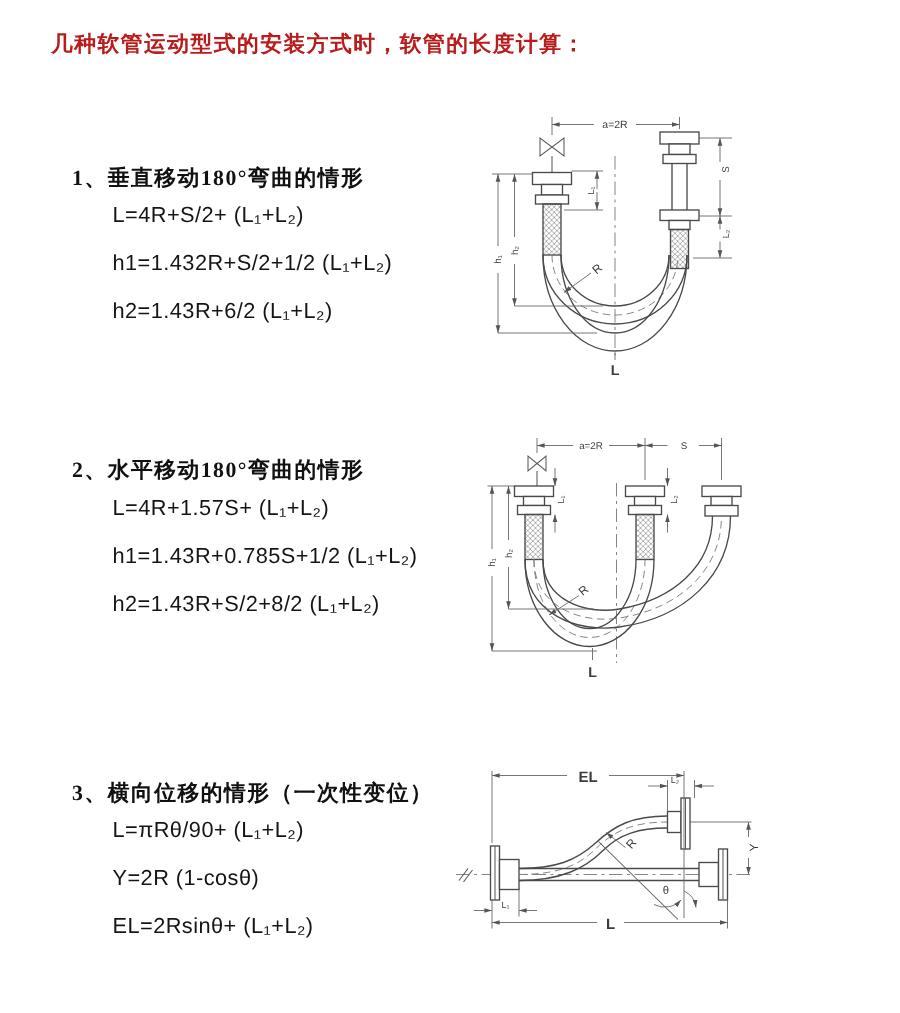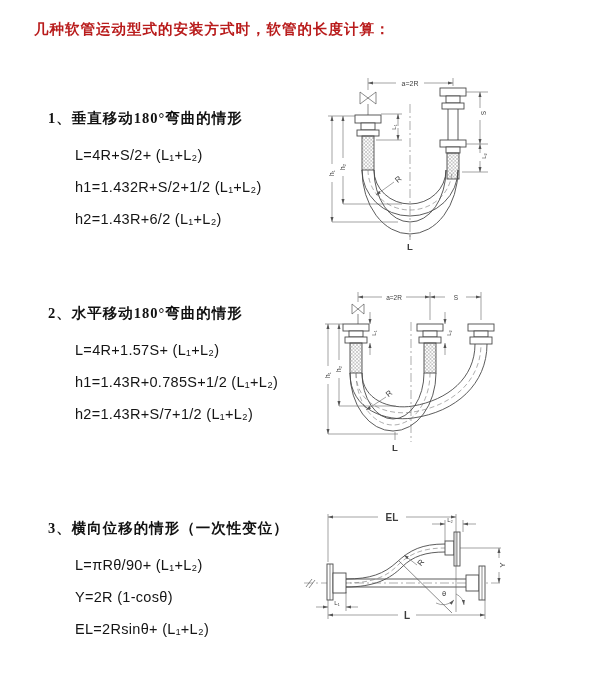--- a/index.html
+++ b/index.html
@@ -7,21 +7,21 @@
     width:600px; height:675px; background:#ffffff; position:relative;
     font-family:"Liberation Sans","DejaVu Sans",sans-serif; color:#1c1c1c;
     overflow:hidden;
   }
   .doc-title {
     position:absolute; left:34px; top:20px;
     font-size:14.5px; font-weight:bold; letter-spacing:1px; color:#b91c1c;
   }
   .sec { position:absolute; left:48px; }
   .sec-heading { font-size:14.5px; font-weight:bold; letter-spacing:1px; color:#111;font-family:Liberation Serif, serif; }
-  .formulas { margin-left:27px; margin-top:11px; }
+  .formulas { margin-left:27px; margin-top:0; }
   .formula { font-size:14.5px; line-height:32px; color:#151515; letter-spacing:0.3px; white-space:pre; }
   .diagram { position:absolute; }
   svg text { font-family:"Liberation Sans","DejaVu Sans",sans-serif; fill:#3d3d3d; }
   .ln  { stroke:#4a4a4a; stroke-width:0.9; fill:none; }
   .thin{ stroke:#5a5a5a; stroke-width:0.7; fill:none; }
   .dim { stroke:#666; stroke-width:0.6; fill:none; }
   .cl  { stroke:#777; stroke-width:0.6; fill:none; stroke-dasharray:9 3 2 3; }
   .dash{ stroke:#777; stroke-width:0.6; fill:none; stroke-dasharray:5 3; }
   .plate { fill:#ffffff; stroke:#4a4a4a; stroke-width:0.9; }
 </style>
@@ -37,21 +37,21 @@
     <div class="formula">h1=1.432R+S/2+1/2 (L₁+L₂)</div>
     <div class="formula">h2=1.43R+6/2 (L₁+L₂)</div>
   </div>
 </div>
 
 <div class="sec" style="top:304px">
   <div class="sec-heading">2、水平移动180°弯曲的情形</div>
   <div class="formulas">
     <div class="formula">L=4R+1.57S+ (L₁+L₂)</div>
     <div class="formula">h1=1.43R+0.785S+1/2 (L₁+L₂)</div>
-    <div class="formula">h2=1.43R+S/7+1/2 (L₁+L₂)</div>
+    <div class="formula">h2=1.43R+S/2+8/2 (L₁+L₂)</div>
   </div>
 </div>
 
 <div class="sec" style="top:519px">
   <div class="sec-heading">3、横向位移的情形（一次性变位）</div>
   <div class="formulas">
     <div class="formula">L=πRθ/90+ (L₁+L₂)</div>
     <div class="formula">Y=2R (1-cosθ)</div>
     <div class="formula">EL=2Rsinθ+ (L₁+L₂)</div>
   </div>

